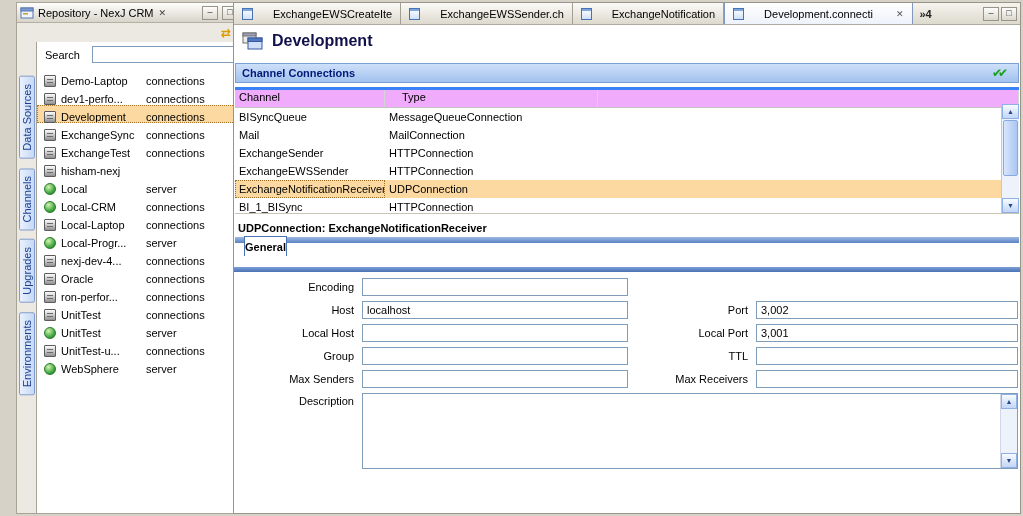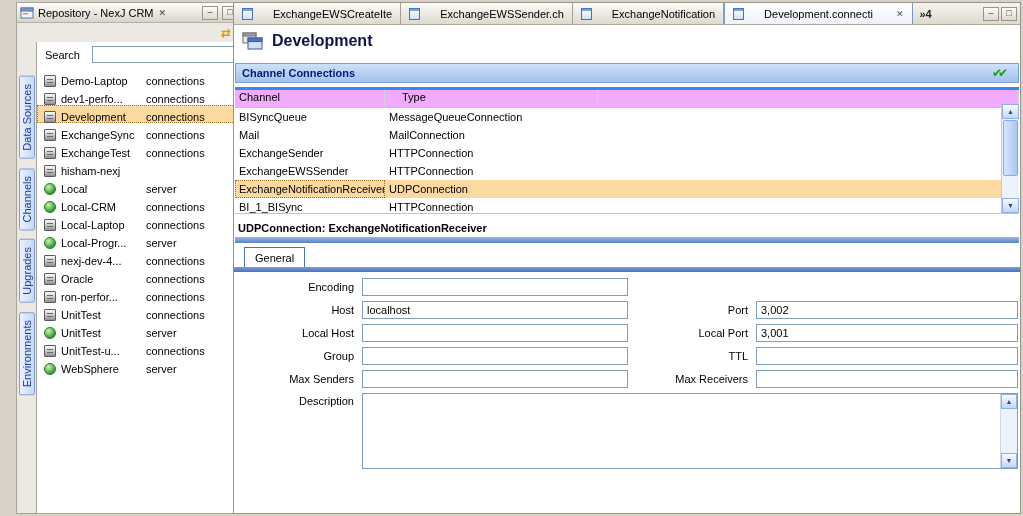--- a/index.html
+++ b/index.html
@@ -96,23 +96,23 @@
     display:flex;align-items:center;justify-content:center;cursor:default;}
   .sb-track{flex:1;position:relative;}
   .sb-thumb{position:absolute;left:1px;right:1px;top:1px;height:56px;
     background:linear-gradient(90deg,#d8e6fc,#aac6f2);border:1px solid #88aade;
     border-radius:2px;box-sizing:border-box;}
   .detail-title{margin-top:6px;padding:2px 4px 3px 4px;font-weight:bold;}
   .grad-rule{height:6px;background:linear-gradient(#9db9e4,#5a82c2);margin:0 1px;}
   .detail-tabs{position:relative;height:27px;margin-top:2px;}
   .blue-rule{position:absolute;left:0;right:0;bottom:0;height:5px;
     background:linear-gradient(#7aa0d8,#4a72b4);}
-  .gtab{position:absolute;left:10px;bottom:5px;height:19px;display:flex;
-    align-items:center;padding:0 10px;background:#fff;border:1px solid #4a72b4;
-    border-bottom:none;font-weight:normal;cursor:default;}
+  .gtab{position:absolute;left:10px;bottom:16px;height:19px;display:flex;
+    align-items:center;padding:0 0;background:#fff;border:1px solid #4a72b4;
+    border-bottom:none;font-weight:bold;cursor:default;}
   .form{margin:6px 2px 0 2px;display:grid;
     grid-template-columns:118px 266px 112px 1fr;column-gap:8px;row-gap:5px;
     align-items:center;}
   .flabel{text-align:right;white-space:nowrap;}
   .flabel.top{align-self:start;padding-top:2px;}
   .finput{height:18px;border:1px solid #7f9db9;padding:0 4px;font:inherit;
     box-sizing:border-box;width:100%;}
   .fempty{height:18px;}
   .desc-wrap{grid-column:2 / 5;position:relative;height:76px;
     border:1px solid #7f9db9;box-sizing:border-box;background:#fff;}

